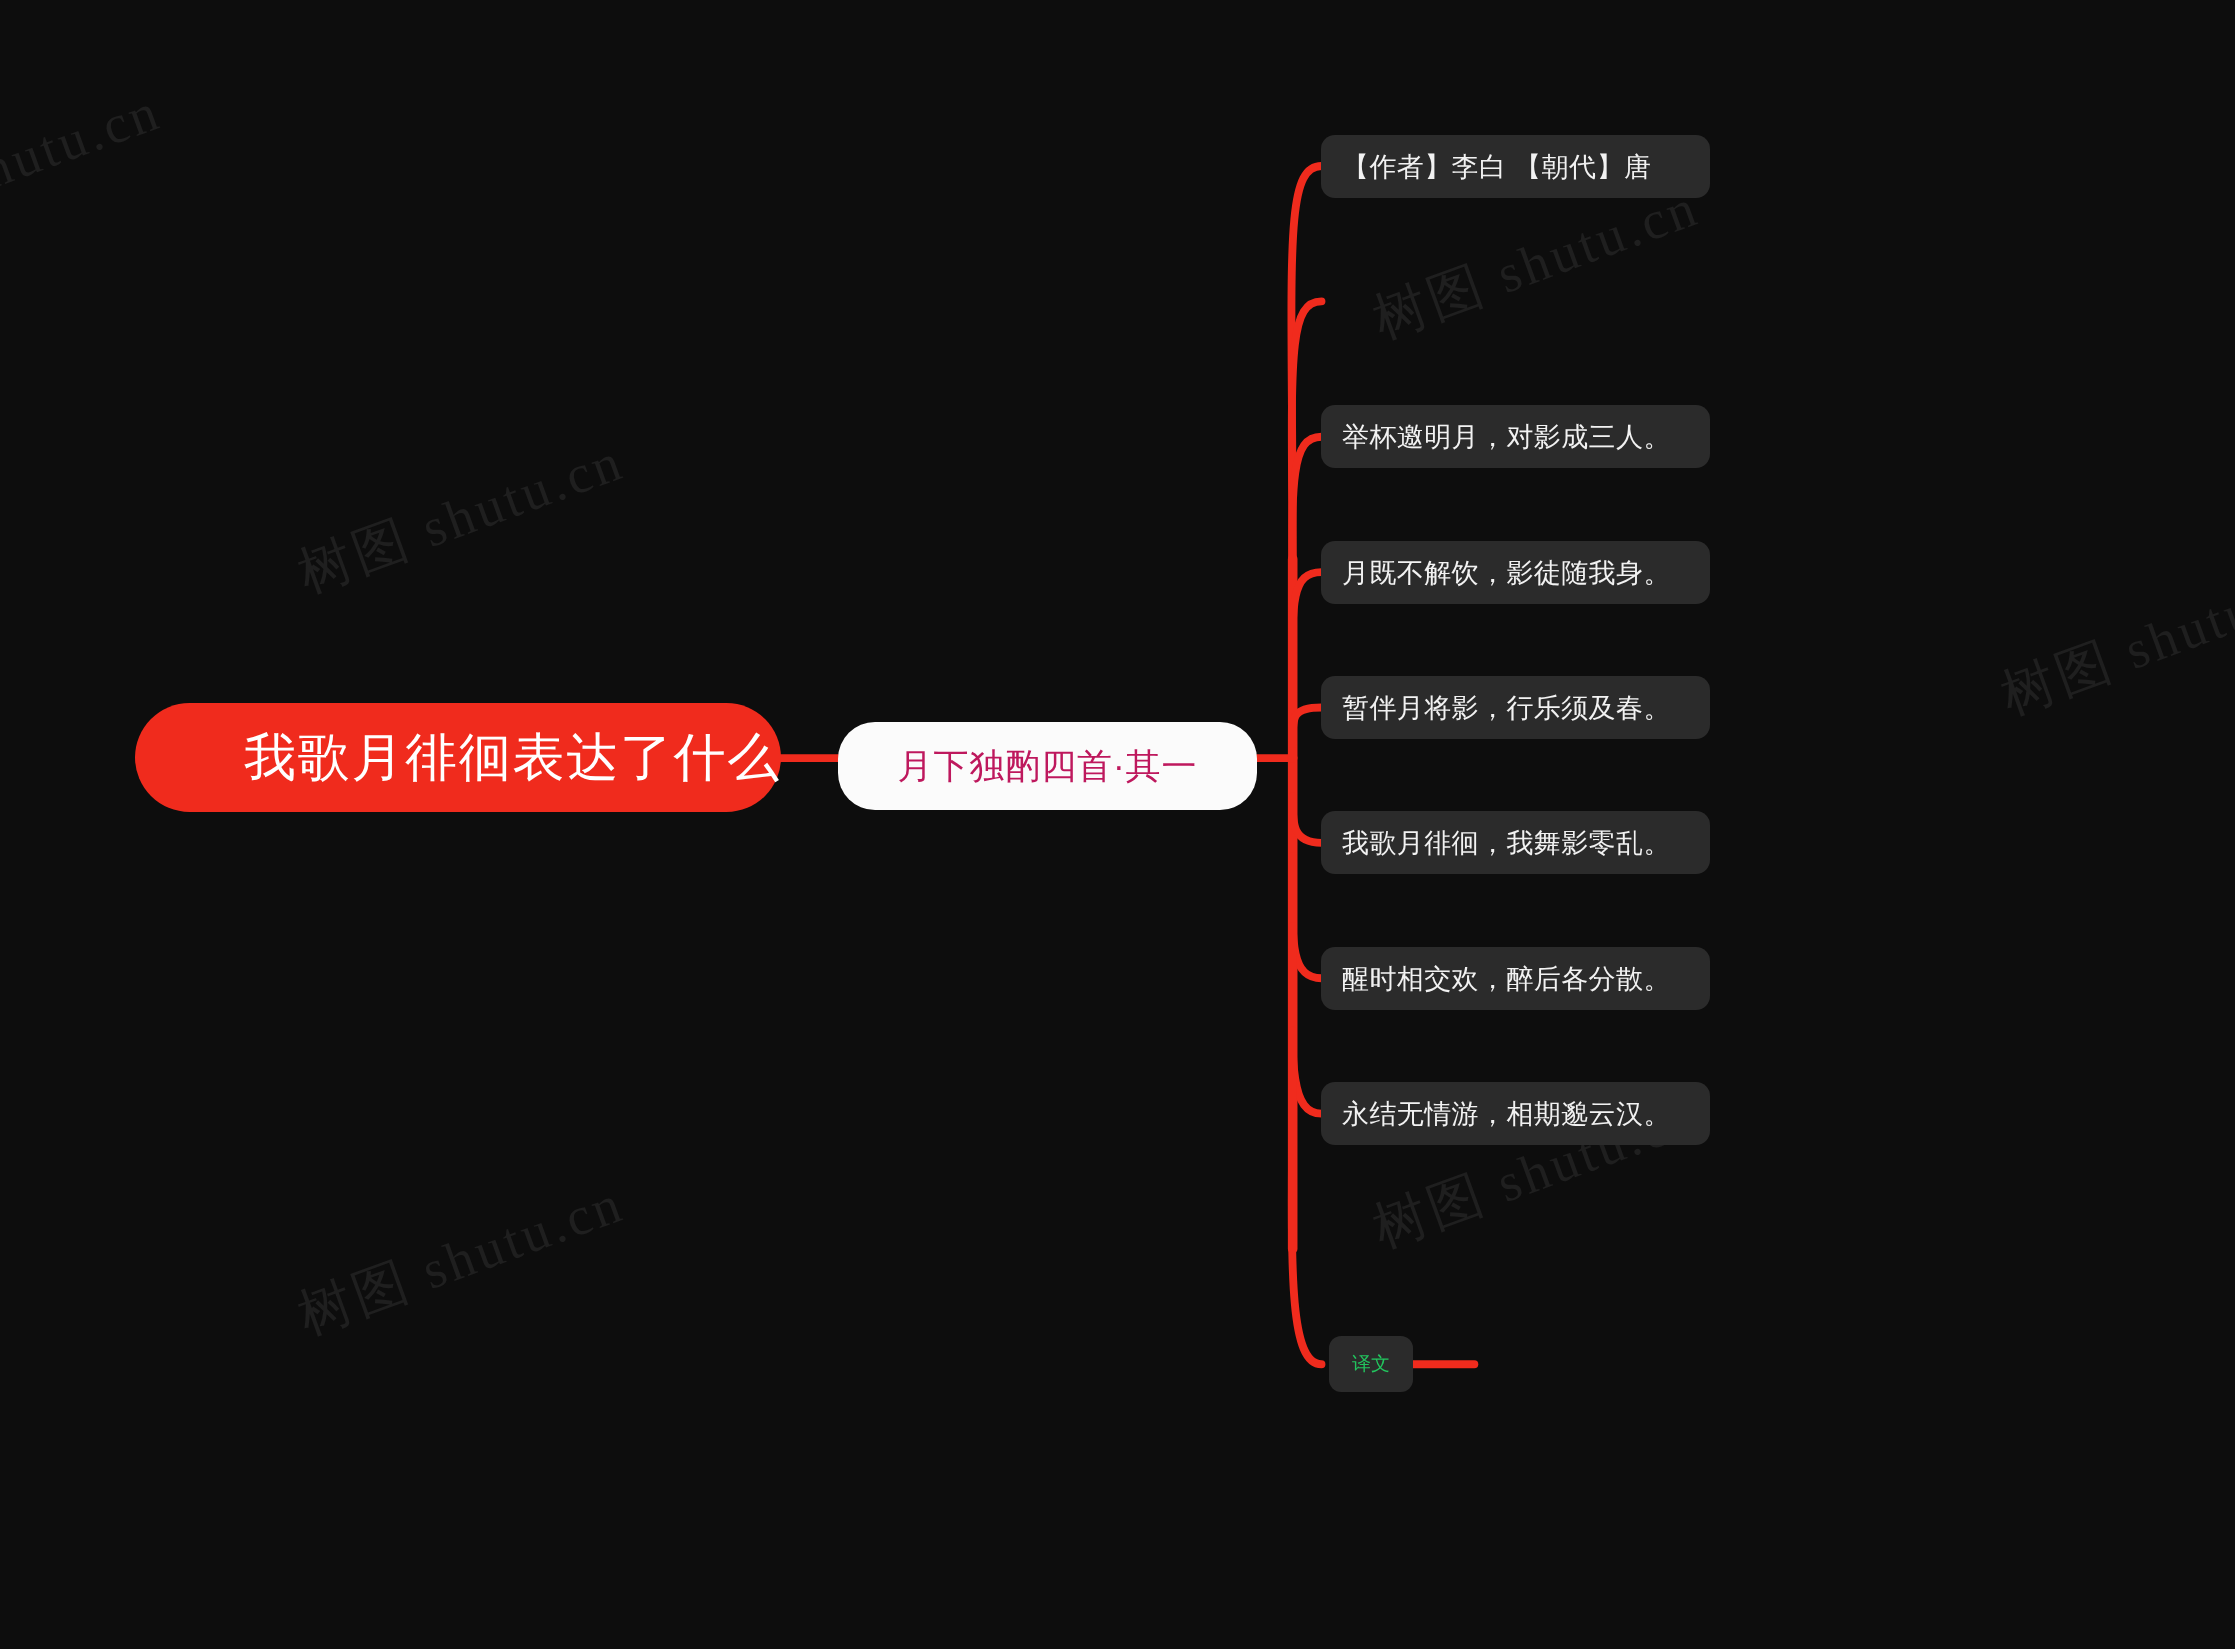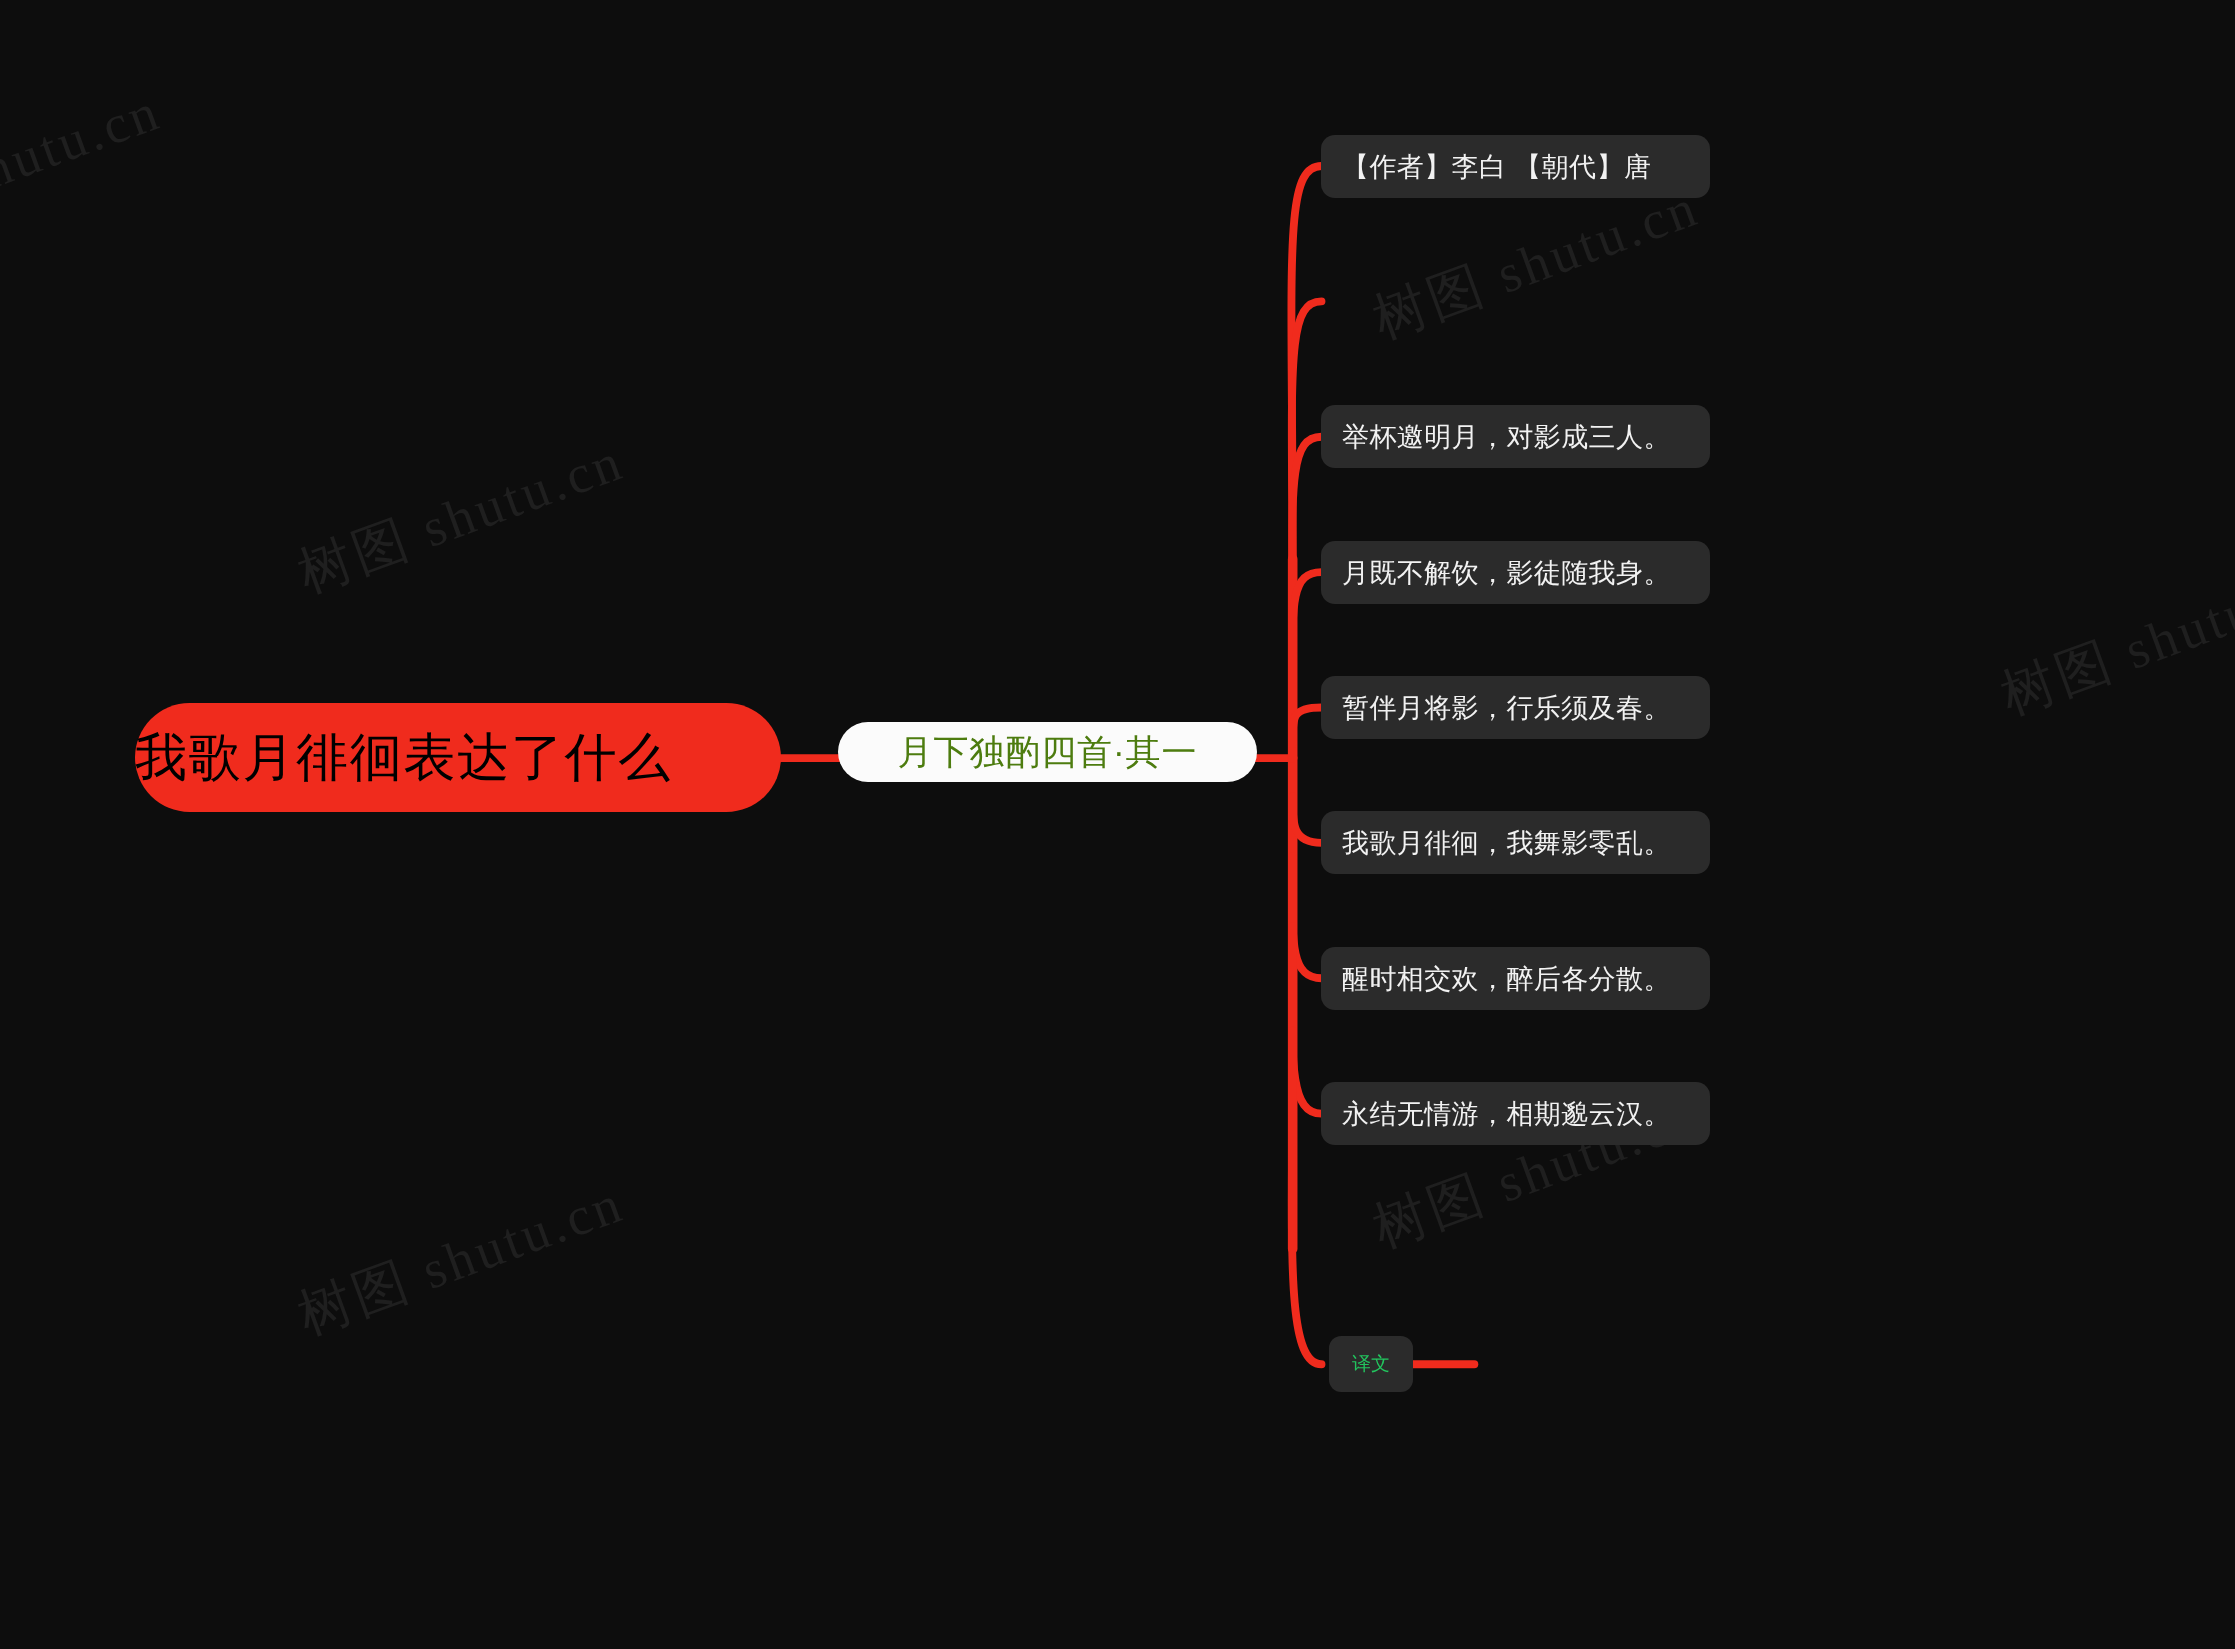--- a/index.html
+++ b/index.html
@@ -63,35 +63,35 @@
     white-space: nowrap;
   }
 
   .node-root {
     left: 135px;
     top: 703px;
     width: 646px;
     height: 109px;
     background: #f02b1d;
     border-radius: 56px;
-    justify-content: flex-start;
-    color: #000000;
+    justify-content: flex-end;
+    color: #ffffff;
     font-size: 52px;
     letter-spacing: 1.7px;
   }
 
   .node-center {
     left: 838px;
     top: 722px;
     width: 419px;
-    height: 60px;
+    height: 88px;
     background: #fbfbfb;
     border-radius: 37px;
     justify-content: center;
-    color: #4d7c0f;
+    color: #be185d;
     font-size: 35px;
     letter-spacing: 0.9px;
   }
 
   .node-leaf {
     left: 1321px;
     width: 389px;
     height: 63px;
     background: #2b2b2b;
     border-radius: 14px;

